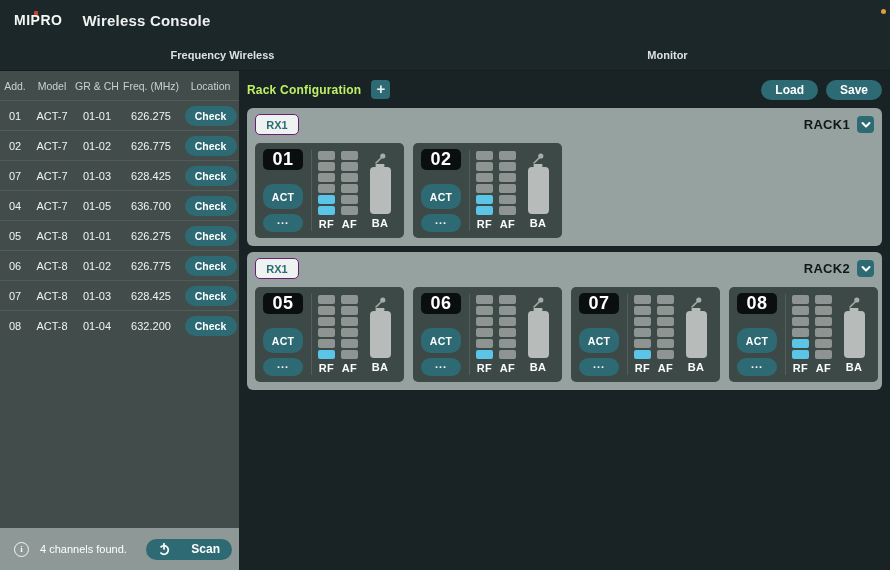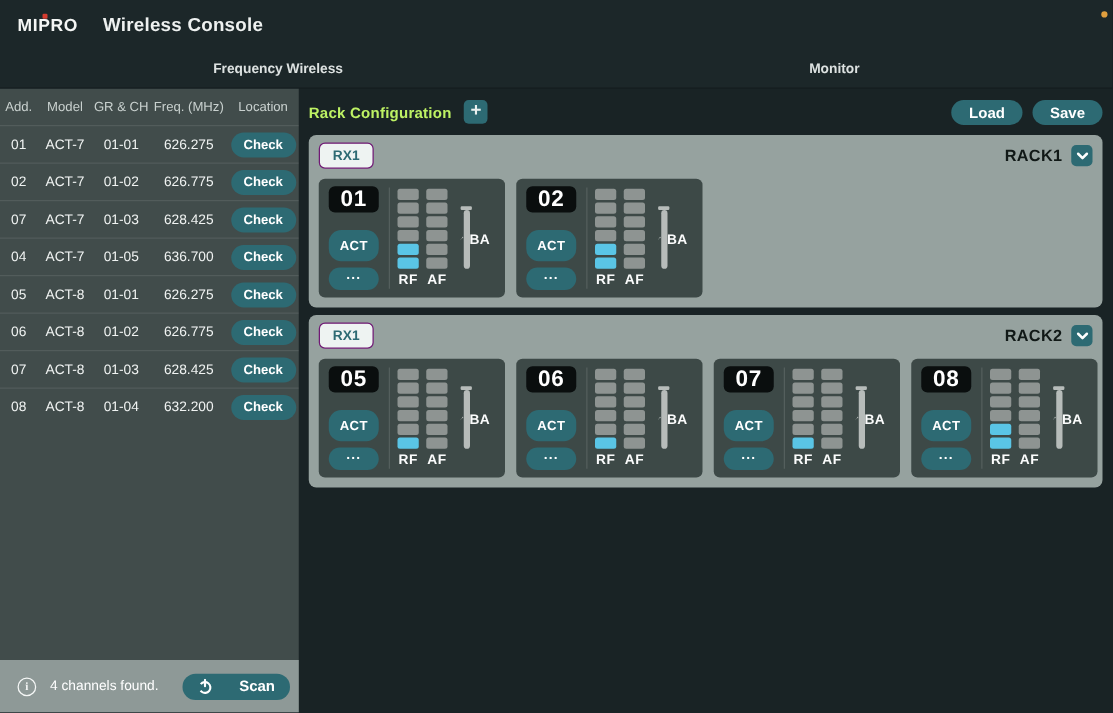--- a/index.html
+++ b/index.html
@@ -76,21 +76,21 @@
   .act{width:40px;height:33px;font-size:10.5px;font-weight:800;margin-top:14px;border-radius:10px;letter-spacing:.3px;}
   .more{width:40px;height:18px;font-size:11px;font-weight:800;margin-top:5px;border-radius:9px;letter-spacing:1px;padding-bottom:6px;}
   .vdiv{width:1px;background:#545f5d;margin:1px 6px 1px 4px;flex:0 0 1px;}
   .meters{display:flex;align-items:center;}
   .meter{display:flex;flex-direction:column;align-items:center;margin-right:6px;}
   .meter.af{margin-right:10px;}
   .segs{display:flex;flex-direction:column;gap:2px;}
   .seg{width:17px;height:9px;border-radius:2px;background:#8e9492;}
   .seg.lit{background:var(--meter-on);}
   .mlabel{color:#fbfcfc;font-size:11px;font-weight:800;margin-top:3px;letter-spacing:.3px;}
-  .battery-col{display:flex;flex-direction:row;align-items:center;width:24px;}
+  .battery-col{display:flex;flex-direction:column;align-items:center;width:24px;}
   .mic{height:13px;margin-bottom:1px;}
   .batt{width:21px;height:47px;background:#b7bcba;border-radius:4px;position:relative;margin-top:1px;}
   .batt::before{content:"";position:absolute;top:-3px;left:50%;transform:translateX(-50%);width:9px;height:3px;background:#b7bcba;border-radius:1px;}
 </style>
 </head>
 <body>
 
 <div class="app">
 
   <header class="topbar">

